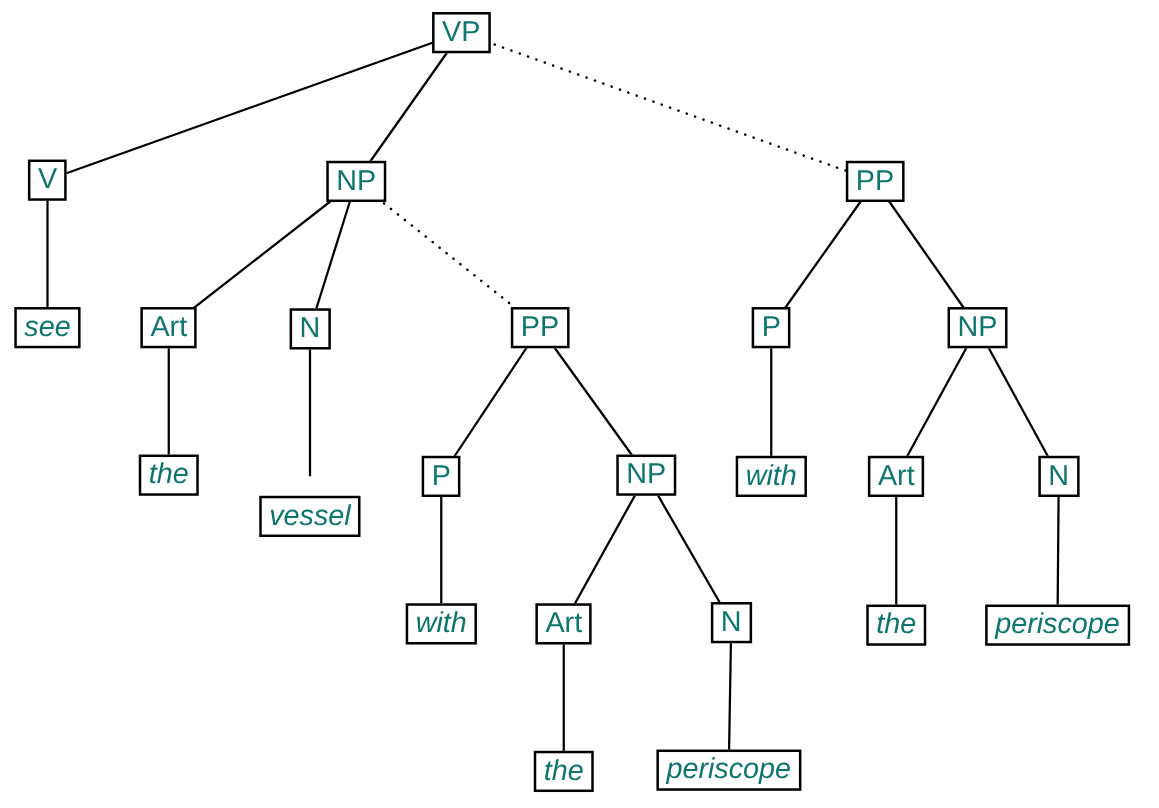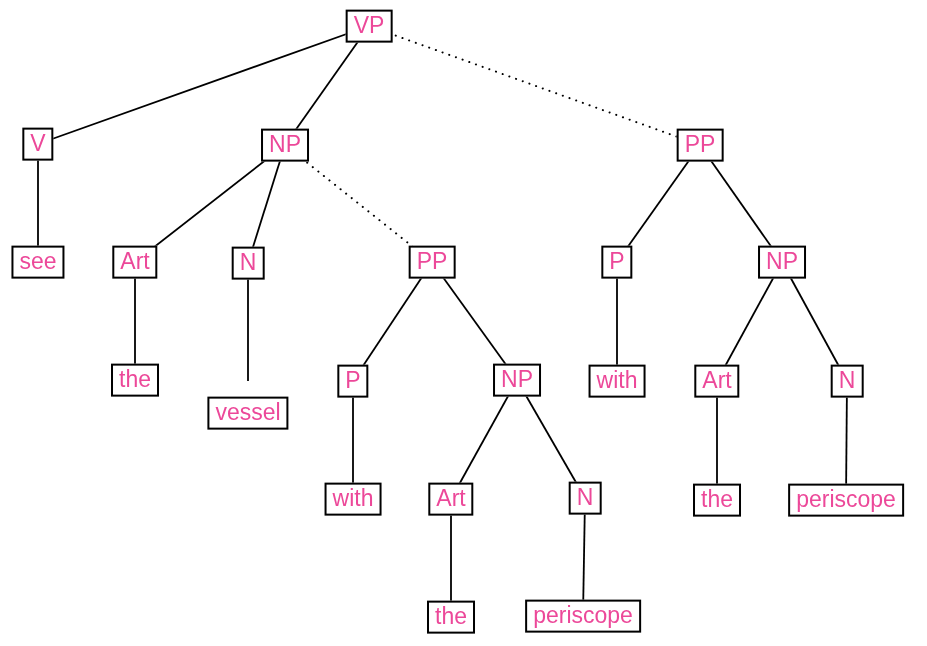--- a/index.html
+++ b/index.html
@@ -20,29 +20,30 @@
     left: 0;
     top: 0;
     width: 927px;
     height: 646px;
   }
   .node {
     position: absolute;
     transform: translate(-50%, -50%);
     background: #ffffff;
     border: 2px solid #000000;
-    color: #ec4899;
+    color: #0f766e;
     font-size: 23px;
     line-height: 1.12;
     padding: 1px 6px 2px 6px;
     white-space: nowrap;
     text-align: center;
     box-sizing: border-box;
   }
   .node.italic {
+    font-style: italic;
   }
 </style>
 </head>
 <body>
 
 <div class="canvas">
   <svg class="edges-layer" width="927" height="646" viewBox="0 0 927 646" xmlns="http://www.w3.org/2000/svg">
       <line x1="369" y1="26" x2="38" y2="144" stroke="#000000" stroke-width="1.8"></line>
       <line x1="369" y1="26" x2="285" y2="145" stroke="#000000" stroke-width="1.8"></line>
       <line x1="369" y1="26" x2="700" y2="145" stroke="#000000" stroke-width="2" stroke-dasharray="0.1 7" stroke-linecap="round"></line>

